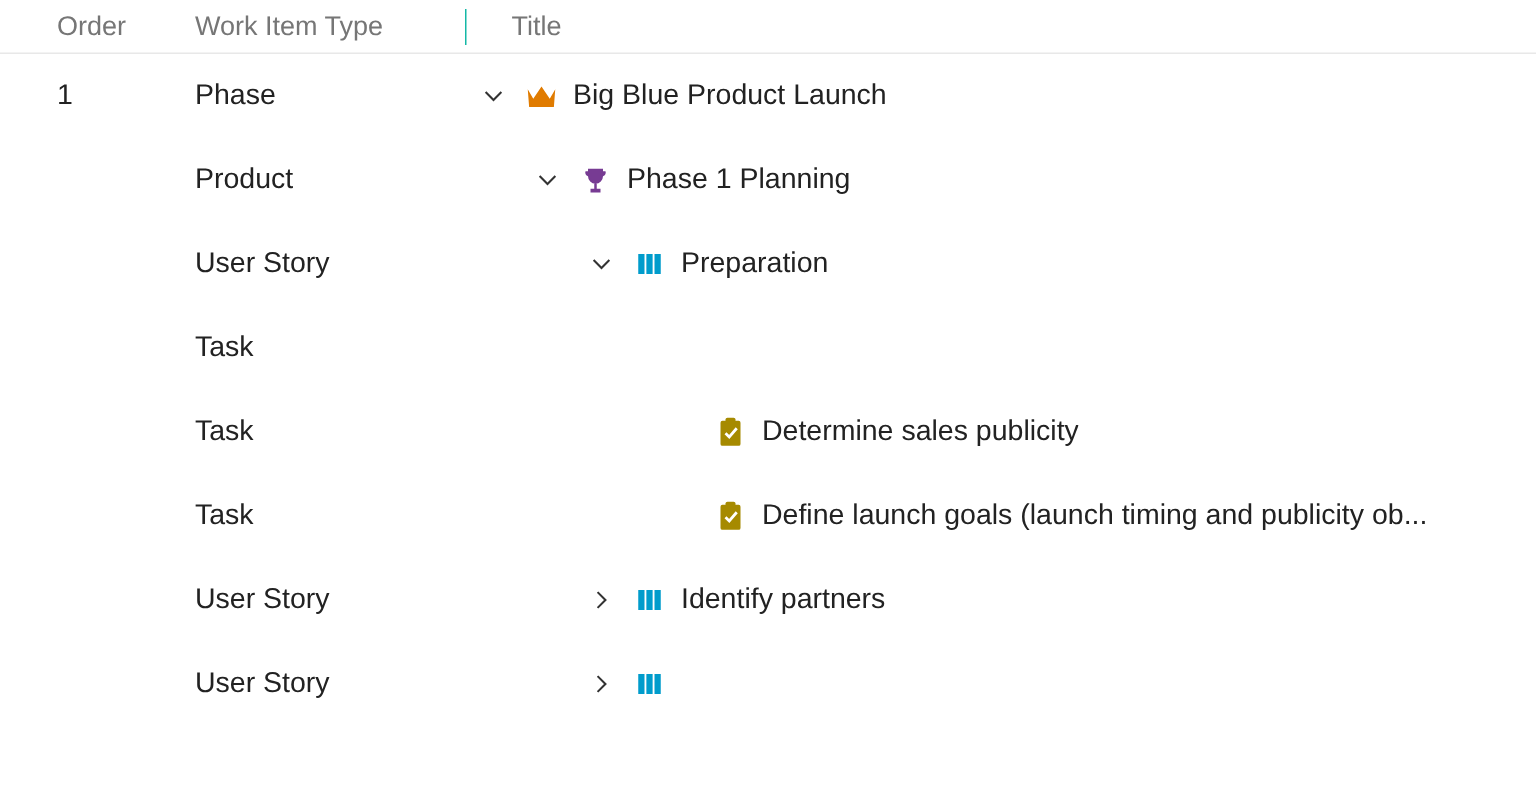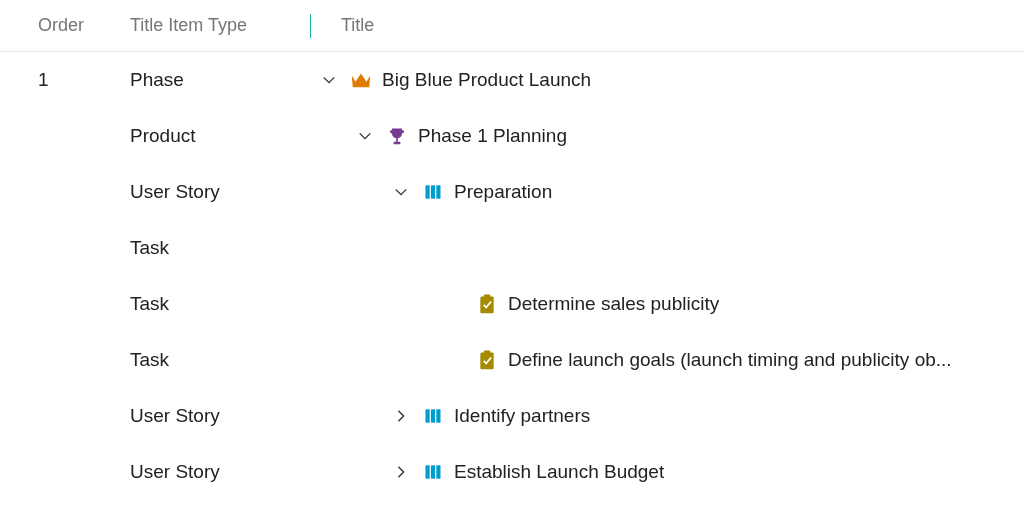--- a/index.html
+++ b/index.html
@@ -19,21 +19,21 @@
     .container {
       width: 100%;
       height: 100%;
       box-shadow: 6px 6px 10px rgba(0,0,0,0.25);
       background: #fff;
       overflow: hidden;
     }
     .header-row {
       display: flex;
       align-items: center;
-      height: 52px;
+      height: 36px;
       border-bottom: 1px solid #e8e8e8;
       color: #767676;
       font-size: 18px;
     }
     .col-order {
       width: 110px;
       padding-left: 38px;
     }
     .col-type {
       width: 200px;
@@ -105,21 +105,21 @@
     svg {
       display: block;
     }
   </style>
 </head>
 <body>
 
 <div class="container">
   <div class="header-row">
     <div class="col-order">Order</div>
-    <div class="col-type">Title Item Type</div>
+    <div class="col-type">Work Item Type</div>
     <div class="col-title">Title</div>
   </div>
 
   <div id="rows">
       <div class="data-row">
         <div class="order-cell">1</div>
         <div class="type-cell">Phase</div>
         <div class="title-cell indent-0">
           <span class="chevron">
             <svg width="14" height="14" viewBox="0 0 16 16">
@@ -240,17 +240,16 @@
               <path d="M5 2 L11 8 L5 14" fill="none" stroke="#333" stroke-width="1.6"></path>
             </svg>
           </span>
           <span class="icon">
             <svg width="20" height="20" viewBox="0 0 24 24">
               <rect x="3" y="4" width="5" height="16" fill="#009ccc"></rect>
               <rect x="9.5" y="4" width="5" height="16" fill="#009ccc"></rect>
               <rect x="16" y="4" width="5" height="16" fill="#009ccc"></rect>
             </svg>
           </span>
-          <span class="title-text">Establish Launch Budget</span>
         </div>
       </div>
     </div>
 </div>
 
 </body></html>

